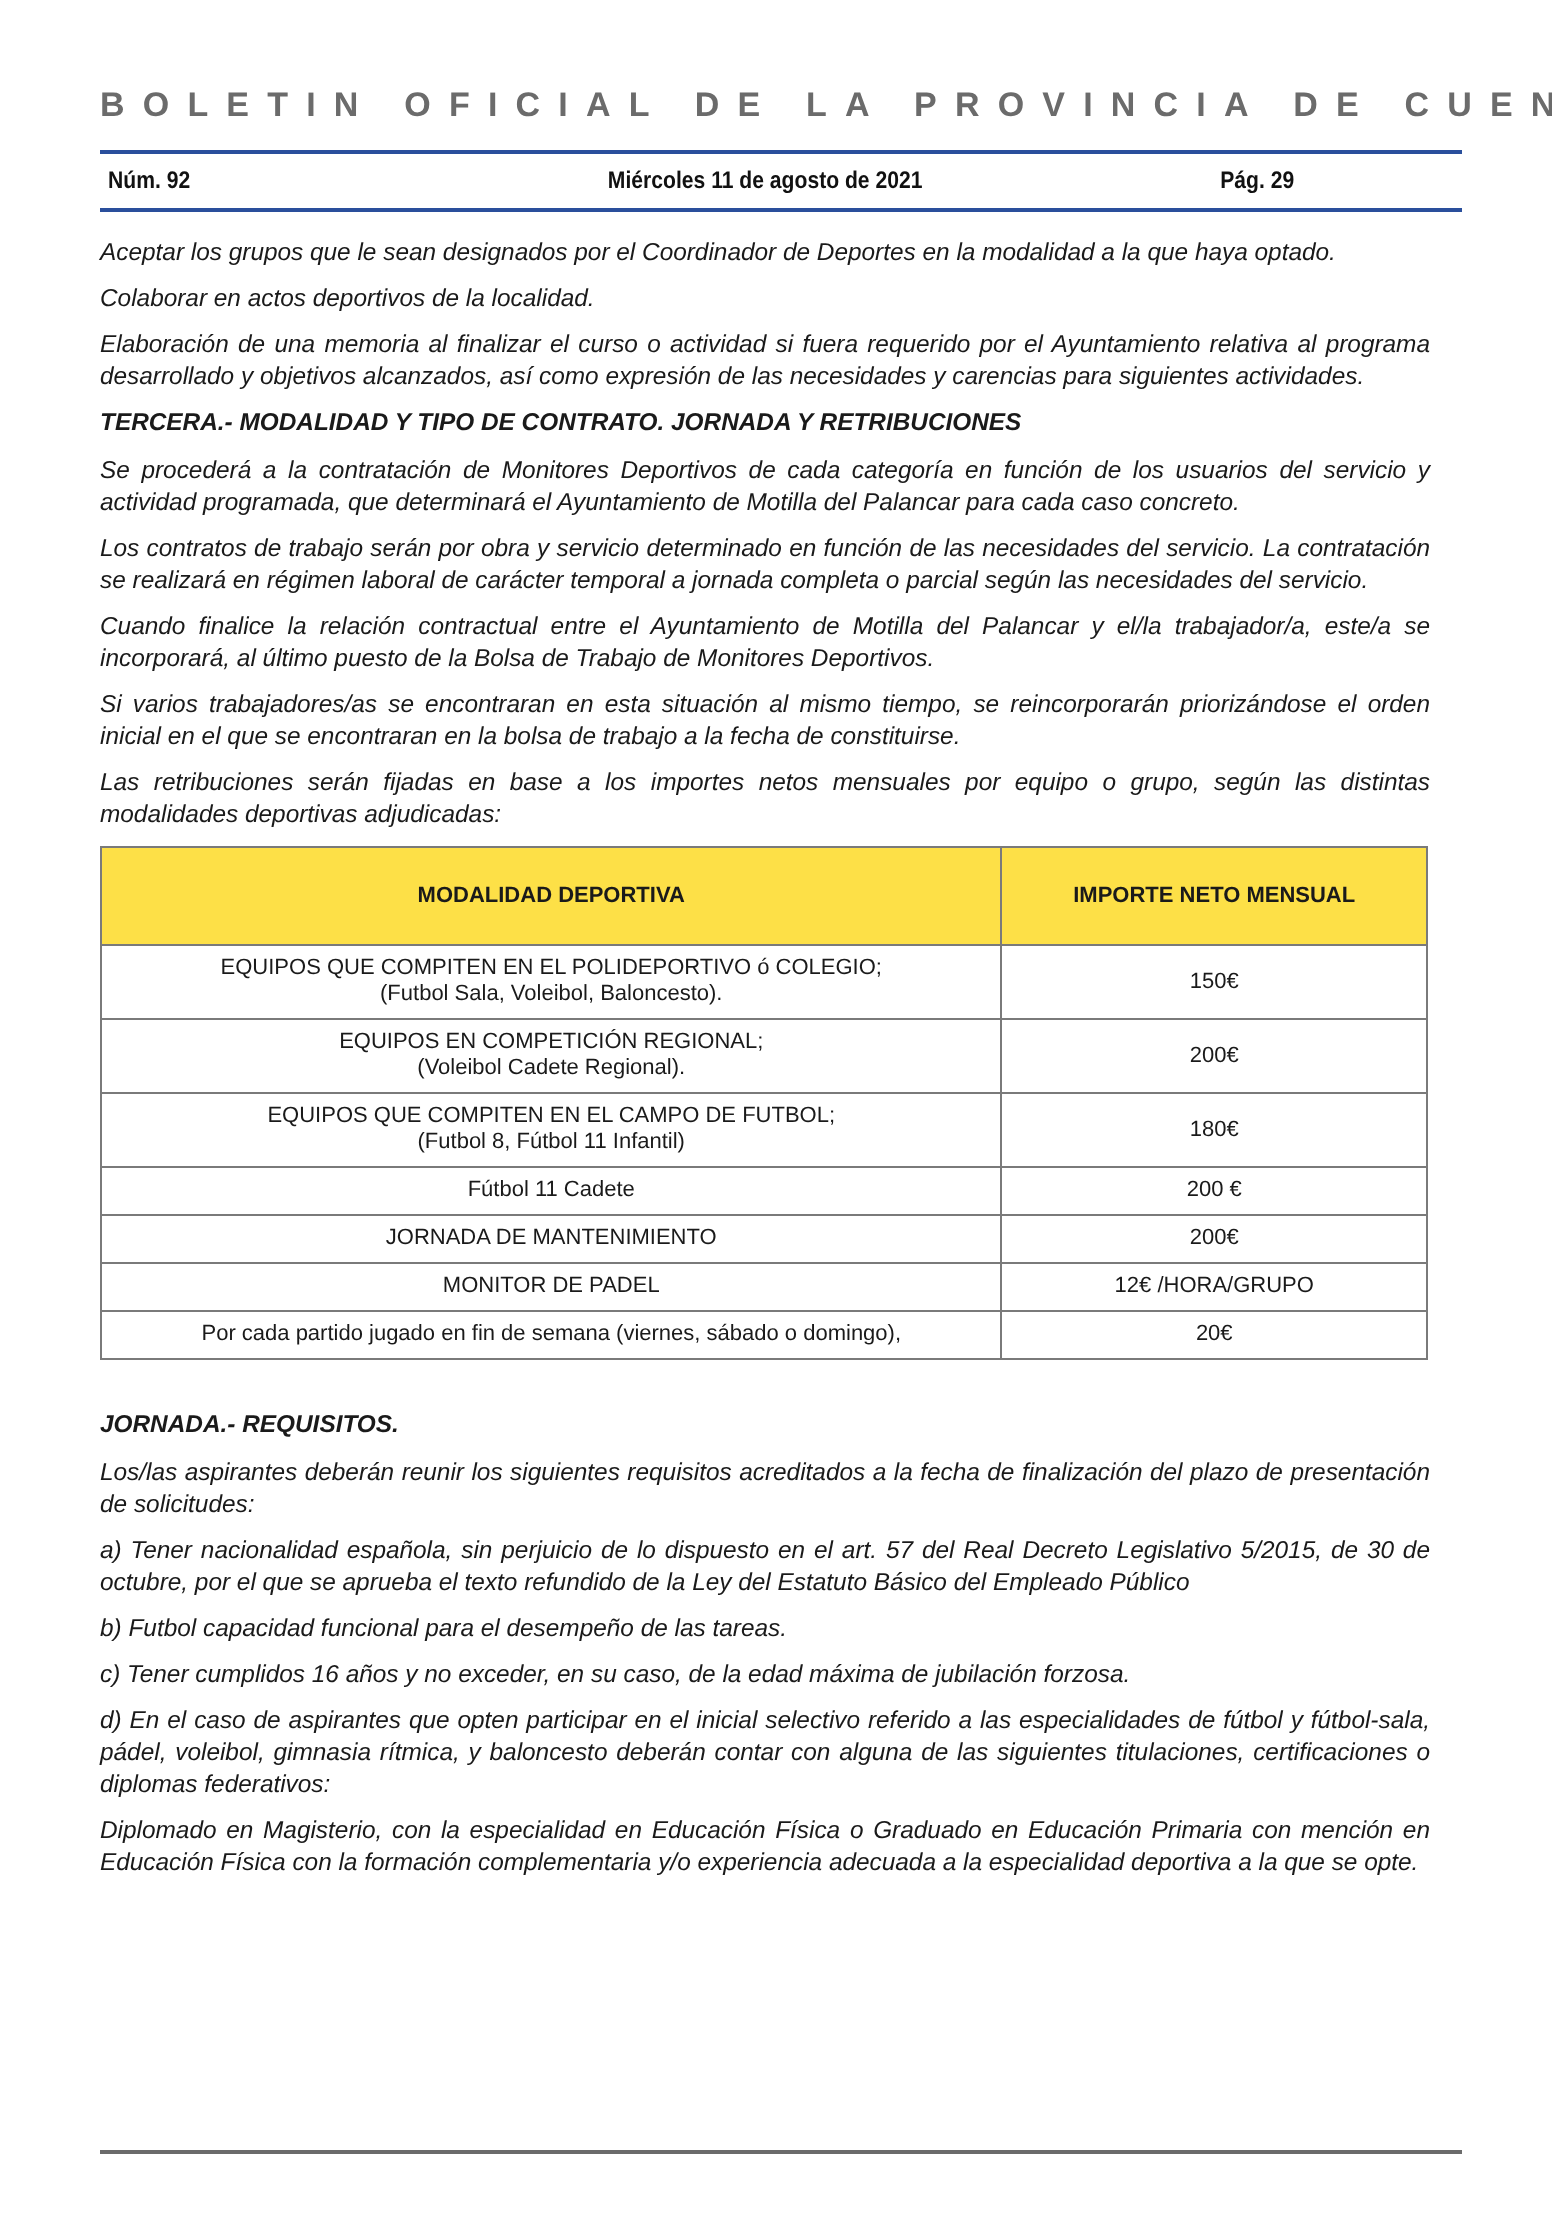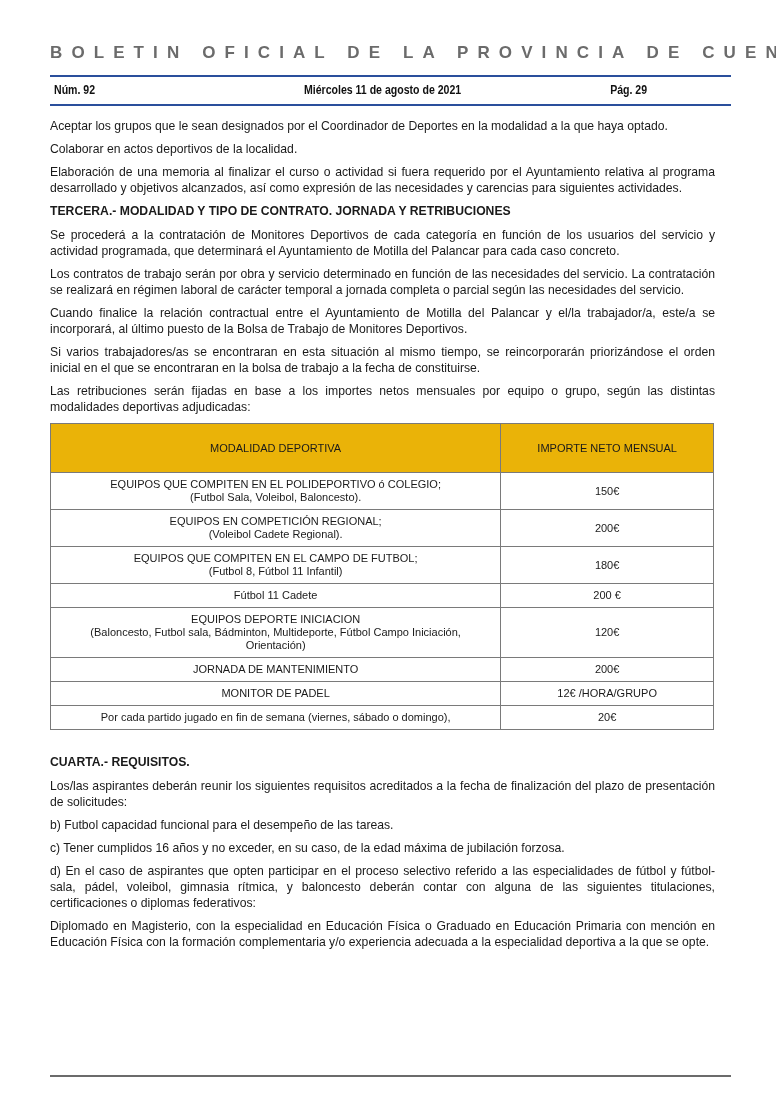--- a/index.html
+++ b/index.html
@@ -58,20 +58,21 @@
       left: 50px;
       top: 118px;
       width: 681px;
       font-size: 12.2px;
       line-height: 16px;
       color: #1a1a1a;
     }
     .content p {
       margin: 0 16px 7px 0;
       text-align: justify;
+      font-style: italic;
     }
     .content p.heading {
       font-weight: bold;
       margin-bottom: 8px;
     }
 
     table.pay {
       border-collapse: collapse;
       width: 664px;
       margin: 8px 0 0 0;
@@ -79,22 +80,22 @@
       line-height: 13px;
       color: #1a1a1a;
     }
     table.pay th, table.pay td {
       border: 1px solid #7a7a7a;
       text-align: center;
       vertical-align: middle;
       padding: 3px 6px;
     }
     table.pay th {
-      background: #eab308;
-      font-weight: normal;
+      background: #fde047;
+      font-weight: bold;
       height: 42px;
       font-size: 11px;
     }
     table.pay col.c1 { width: 451px; }
     table.pay col.c2 { width: 213px; }
     table.pay td.val { font-size: 11px; }
     table.pay tr.r2 td { height: 30px; }
     table.pay tr.r1 td { height: 17px; }
     table.pay tr.r3 td { height: 43px; }
 
@@ -165,28 +166,20 @@
             <div>(Futbol 8, Fútbol 11 Infantil)</div>
           </td>
           <td class="val">180€</td>
         </tr>
         <tr class="r1">
           <td>
             <div>Fútbol 11 Cadete</div>
           </td>
           <td class="val">200 €</td>
         </tr>
-        <tr class="r3">
-          <td>
-            <div>EQUIPOS DEPORTE INICIACION</div>
-            <div>(Baloncesto, Futbol sala, Bádminton, Multideporte, Fútbol Campo Iniciación,</div>
-            <div>Orientación)</div>
-          </td>
-          <td class="val">120€</td>
-        </tr>
         <tr class="r1">
           <td>
             <div>JORNADA DE MANTENIMIENTO</div>
           </td>
           <td class="val">200€</td>
         </tr>
         <tr class="r1">
           <td>
             <div>MONITOR DE PADEL</div>
           </td>
@@ -196,21 +189,22 @@
           <td>
             <div>Por cada partido jugado en fin de semana (viernes, sábado o domingo),</div>
           </td>
           <td class="val">20€</td>
         </tr>
       </tbody>
   </table>
 
   <div class="spacer"></div>
 
-  <p class="heading">CUARTA.- REQUISITOS.</p>
+  <p class="heading">JORNADA.- REQUISITOS.</p>
   <p>Los/las aspirantes deberán reunir los siguientes requisitos acreditados a la fecha de finalización del plazo de presentación de solicitudes:</p>
+  <p>a) Tener nacionalidad española, sin perjuicio de lo dispuesto en el art. 57 del Real Decreto Legislativo 5/2015, de 30 de octubre, por el que se aprueba el texto refundido de la Ley del Estatuto Básico del Empleado Público</p>
   <p>b) Futbol capacidad funcional para el desempeño de las tareas.</p>
   <p>c) Tener cumplidos 16 años y no exceder, en su caso, de la edad máxima de jubilación forzosa.</p>
-  <p>d) En el caso de aspirantes que opten participar en el proceso selectivo referido a las especialidades de fútbol y fútbol-sala, pádel, voleibol, gimnasia rítmica, y baloncesto deberán contar con alguna de las siguientes titulaciones, certificaciones o diplomas federativos:</p>
+  <p>d) En el caso de aspirantes que opten participar en el inicial selectivo referido a las especialidades de fútbol y fútbol-sala, pádel, voleibol, gimnasia rítmica, y baloncesto deberán contar con alguna de las siguientes titulaciones, certificaciones o diplomas federativos:</p>
   <p>Diplomado en Magisterio, con la especialidad en Educación Física o Graduado en Educación Primaria con mención en Educación Física con la formación complementaria y/o experiencia adecuada a la especialidad deportiva a la que se opte.</p>
 </div>
 
 <div class="footer-rule"></div>
 
 </body></html>

